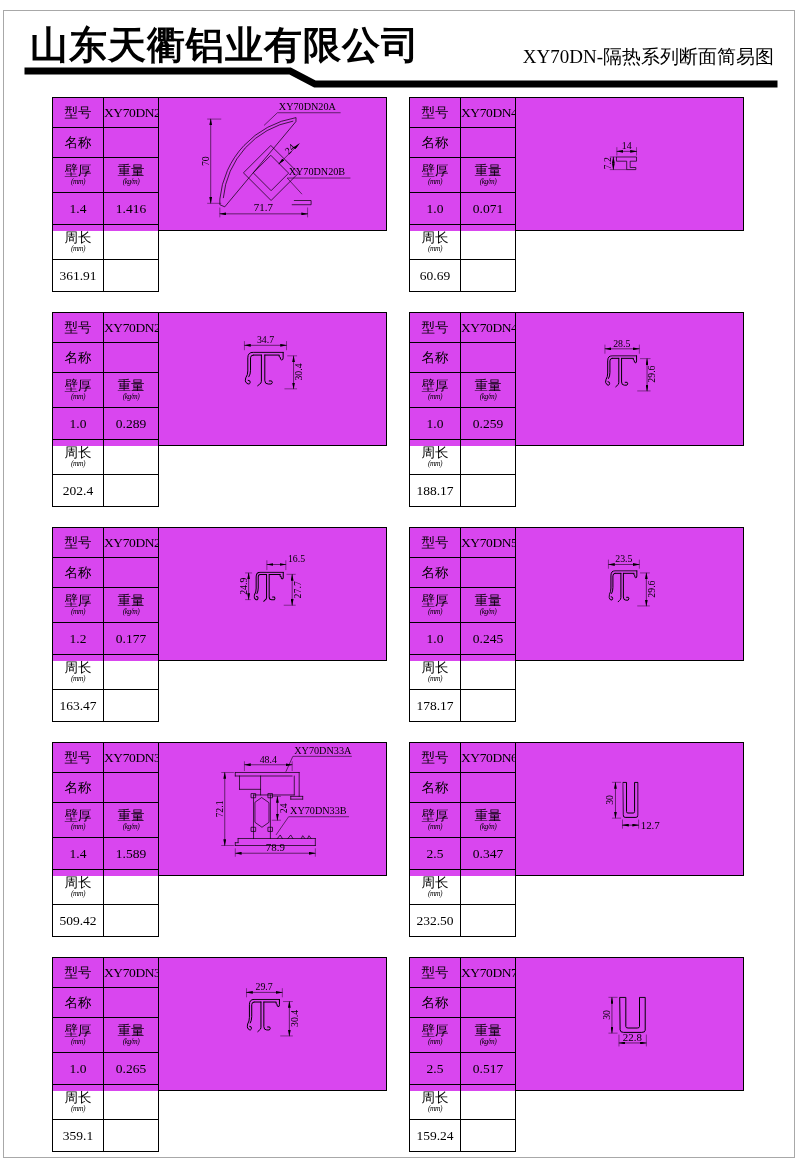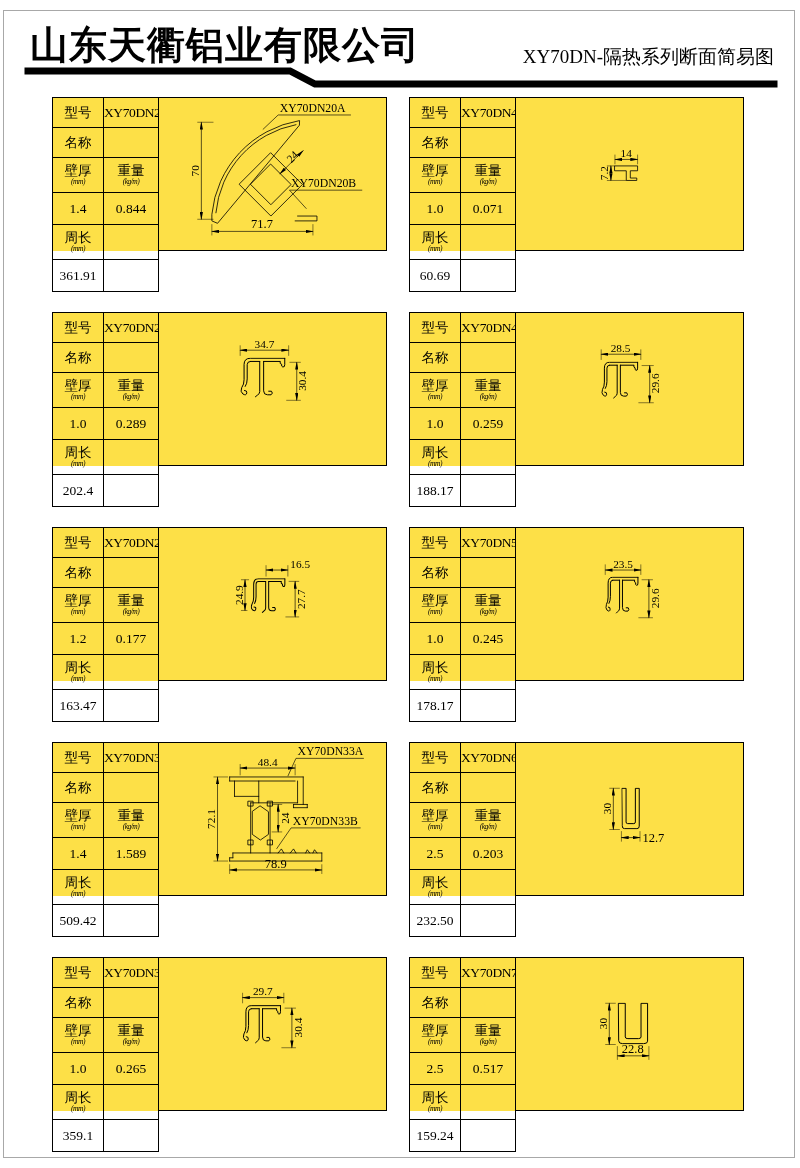--- a/index.html
+++ b/index.html
@@ -10,21 +10,21 @@
   }
   .page-frame{position:absolute;left:3px;top:10px;width:790px;height:1146px;border:1px solid #a8a8a8;pointer-events:none;}
   .company{position:absolute;left:30px;top:20px;font-size:38px;font-weight:700;letter-spacing:1px;white-space:nowrap;}
   .doc-title{position:absolute;right:26px;top:44px;font-size:19px;white-space:nowrap;}
   .rule-svg{position:absolute;left:0;top:0;width:800px;height:95px;}
   .grid{
     position:absolute;left:52px;top:97px;
     display:grid;grid-template-columns:335px 335px;grid-auto-rows:190px;
     column-gap:22px;row-gap:25px;
   }
-  .cell{display:flex;height:154px;background:#fde047;}
+  .cell{display:flex;height:134px;background:#d946ef;}
   .spec{border-collapse:collapse;table-layout:fixed;width:105px;height:190px;flex:none;}
   .spec td{border:1px solid #000;text-align:center;vertical-align:middle;padding:0;overflow:hidden;font-size:13.5px;}
   .spec .c1{width:50px;}
   .spec .c2{width:54px;}
   .spec tr:nth-child(1) td,.spec tr:nth-child(2) td{height:29px;}
   .spec tr:nth-child(3) td,.spec tr:nth-child(5) td{height:34px;}
   .spec tr:nth-child(4) td,.spec tr:nth-child(6) td{height:31px;}
   .mv{font-size:11px;letter-spacing:-0.4px;}
   .val{font-size:12.5px;}
   .tl{font-size:13.5px;line-height:14px;}
@@ -86,21 +86,21 @@
               <div class="tl">壁厚</div>
               <div class="tu">(mm)</div>
             </td>
           <td class="c2">
               <div class="tl">重量</div>
               <div class="tu">(kg/m)</div>
             </td>
           </tr>
       <tr>
             <td class="c1 val">1.4</td>
-            <td class="c2 val">0.844</td>
+            <td class="c2 val">1.416</td>
           </tr>
       <tr>
             <td class="c1">
               <div class="tl">周长</div>
               <div class="tu">(mm)</div>
             </td>
             <td class="c2"></td>
           </tr>
       <tr>
             <td class="c1 val">361.91</td>
@@ -508,21 +508,21 @@
               <div class="tl">壁厚</div>
               <div class="tu">(mm)</div>
             </td>
           <td class="c2">
               <div class="tl">重量</div>
               <div class="tu">(kg/m)</div>
             </td>
           </tr>
       <tr>
             <td class="c1 val">2.5</td>
-            <td class="c2 val">0.203</td>
+            <td class="c2 val">0.347</td>
           </tr>
       <tr>
             <td class="c1">
               <div class="tl">周长</div>
               <div class="tu">(mm)</div>
             </td>
             <td class="c2"></td>
           </tr>
       <tr>
             <td class="c1 val">232.50</td>

